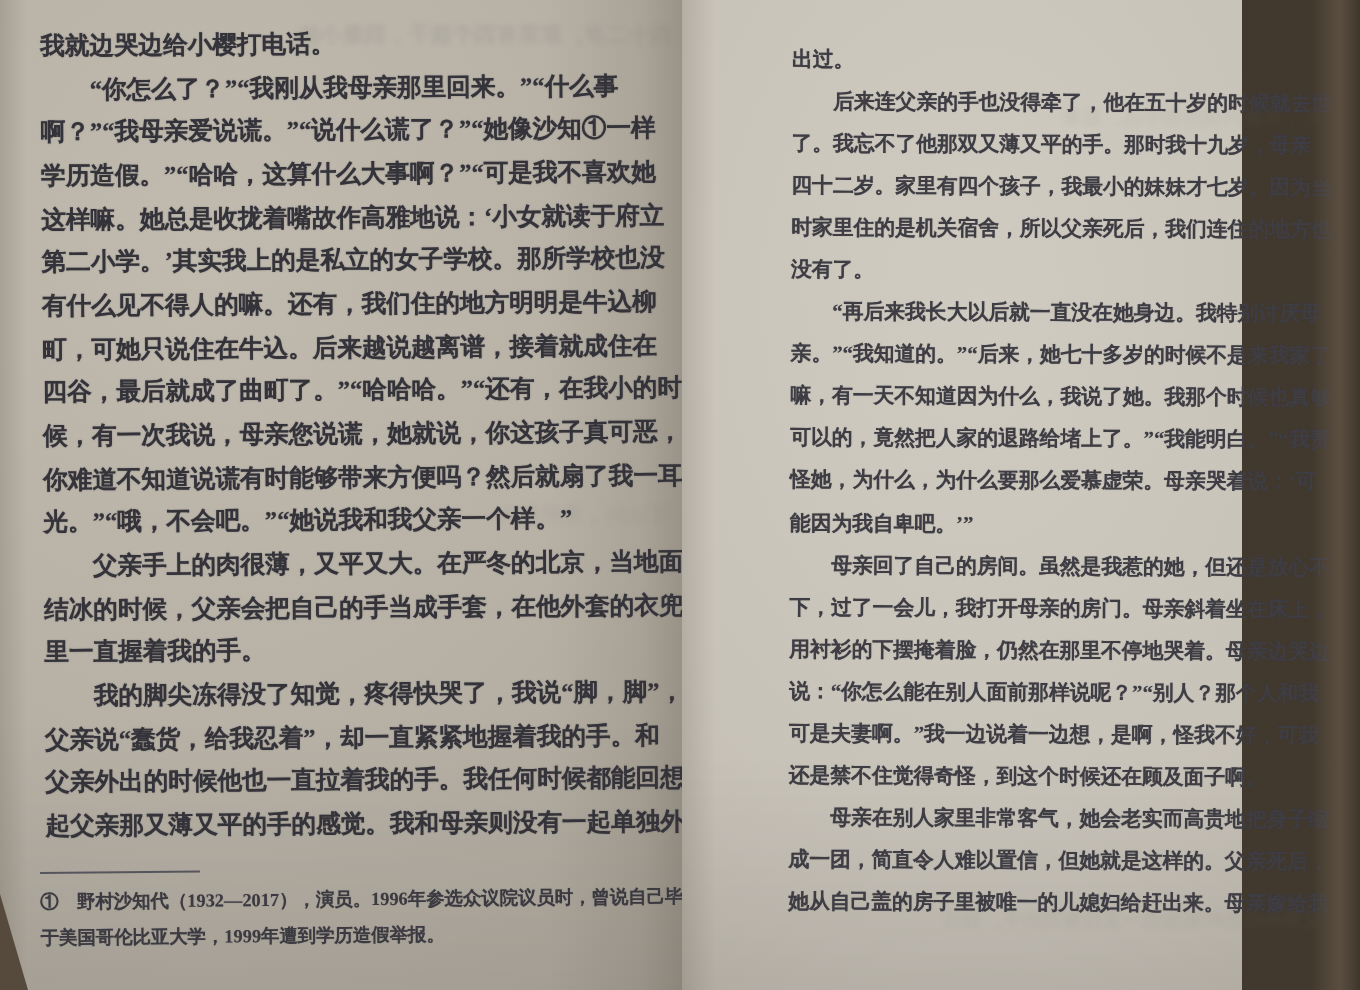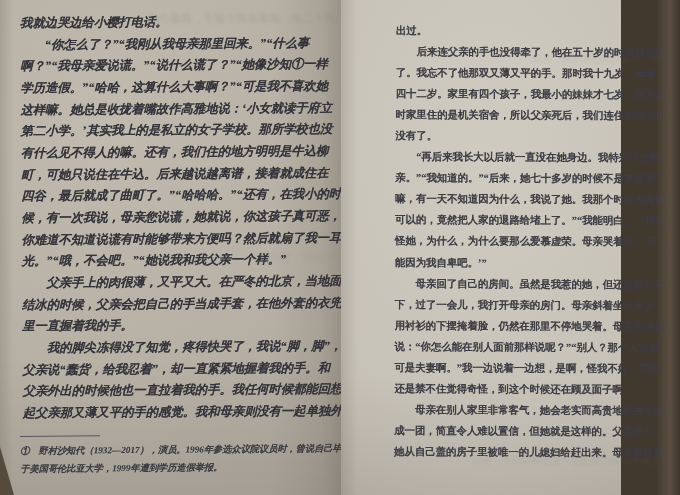--- a/index.html
+++ b/index.html
@@ -10,21 +10,20 @@
   }
   .photo{position:absolute;inset:0;}
   .page{position:absolute;top:0;height:495px;}
   .page-left{
     left:0;width:341px;
     background:
       linear-gradient(to right, rgba(90,80,66,0.20) 0px, rgba(90,80,66,0) 4%),
       linear-gradient(to right, rgba(70,62,50,0) 80%, rgba(70,62,50,0.10) 94%, rgba(70,62,50,0.24) 100%),
       linear-gradient(to bottom, rgba(0,0,0,0) 72%, rgba(0,0,0,0.06) 100%),
       radial-gradient(130% 105% at 30% 25%, #c0baaf 0%, #b6b0a5 50%, #a8a297 100%);
-    font-style: italic;
   }
   .page-right{
     left:341px;width:280px;
     background:
       linear-gradient(to right, rgba(70,62,50,0.16) 0px, rgba(70,62,50,0) 6%),
       linear-gradient(to bottom, rgba(0,0,0,0) 76%, rgba(0,0,0,0.07) 100%),
       radial-gradient(120% 100% at 52% 30%, #d0cbc1 0%, #c8c3b9 55%, #b9b3a8 100%);
   }
   .edge-right{
     position:absolute;right:0;top:0;width:24px;height:495px;

